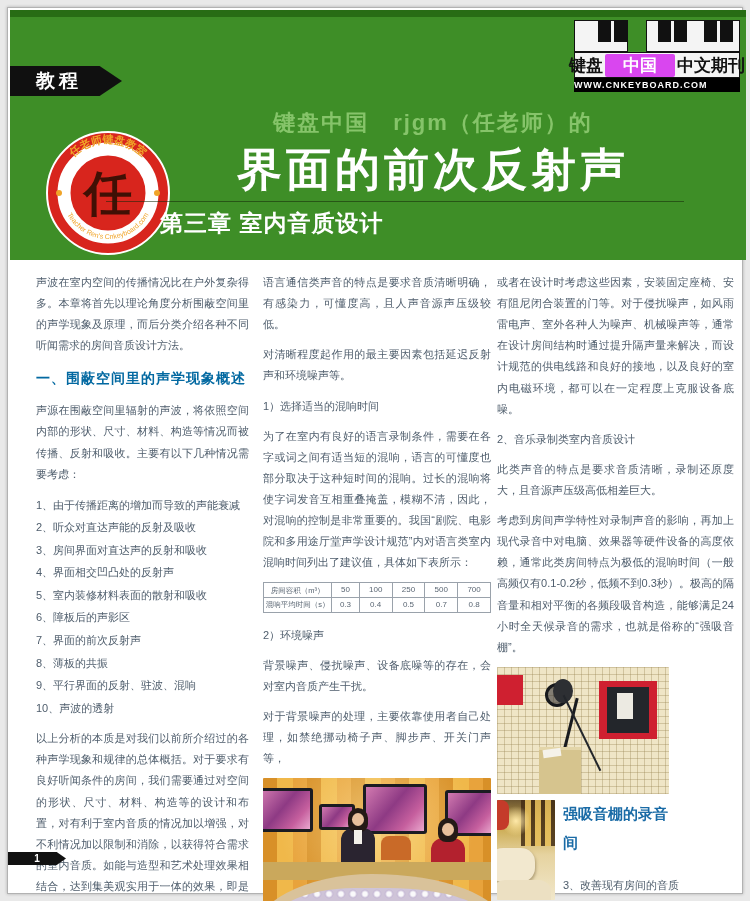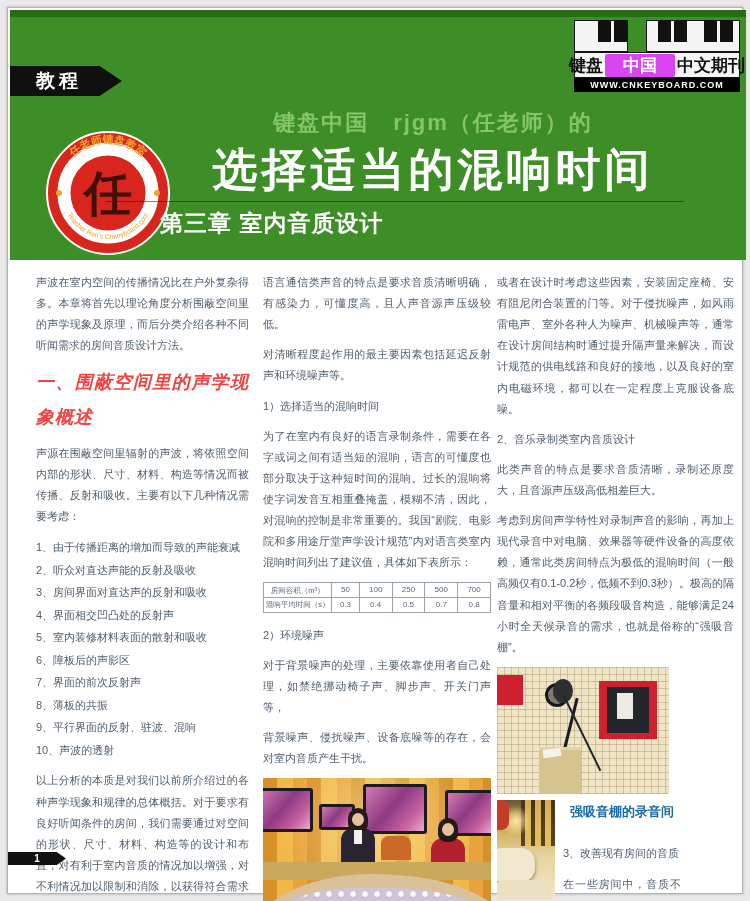--- a/index.html
+++ b/index.html
@@ -34,21 +34,21 @@
   .keys .wb2{left:72px;width:94px;}
   .keys .bk{position:absolute;top:0;width:13px;height:22px;background:#111;}
   .brand-line{
     position:absolute;left:0;top:32px;width:166px;height:26px;background:#f4f4f4;border:1px solid #111;
     box-sizing:border-box;display:flex;align-items:center;justify-content:center;
     font-weight:bold;font-size:17px;color:#111;white-space:nowrap;
   }
   .brand-line .red{background:#d946ef;color:#fff;padding:0 18px;margin:0 2px;border-radius:2px;}
   .brand-url{
     position:absolute;left:0;top:58px;width:166px;height:14px;background:#000;
-    color:#fff;font-size:9px;font-weight:bold;letter-spacing:1px;text-align:center;line-height:14px;
+    color:#fff;font-size:9px;font-weight:bold;letter-spacing:1px;line-height:14px;
   }
   
   .seal{position:absolute;left:35px;top:120px;width:126px;height:126px;}
   
   .subtitle{
     position:absolute;left:150px;right:40px;top:98px;text-align:center;
     color:#86c46a;font-weight:bold;font-size:22px;letter-spacing:2px;
   }
   .title{
     position:absolute;left:150px;right:40px;top:130px;text-align:center;
@@ -60,31 +60,31 @@
   .chapter{
     position:absolute;left:150px;right:40px;top:198px;text-align:left;
     color:#ffffff;font-weight:bold;font-size:23px;letter-spacing:1px;
   }
   
   .col{position:absolute;top:264px;color:#4e5d6c;font-size:11px;line-height:1.92;text-align:justify;}
   .col1{left:28px;width:213px;}
   .col2{left:255px;width:228px;}
   .col3{left:489px;width:237px;}
   .col p{margin:0 0 9px 0;}
-  .h-blue{color:#ef4444;font-weight:bold;font-size:18px;margin:2px 0 8px 0;letter-spacing:1px;font-style:italic;}
+  .h-blue{color:#0369a1;font-weight:bold;font-size:14px;margin:2px 0 8px 0;letter-spacing:1px;}
   .list div{line-height:2.05;}
   .list{margin-bottom:9px;}
   
   table.rt{width:100%;border-collapse:collapse;margin:4px 0 12px 0;padding-left:8px;}
   table.rt td{
     border:1px solid #9aa2ab;font-size:8px;color:#5a6673;text-align:center;padding:2px 0;line-height:1.2;
   }
   table.rt td.lbl{width:30%;font-size:7.5px;}
   
-  .caption{color:#1a6ba6;font-weight:bold;font-size:13px;text-align:center;margin:4px 0 8px 0;}
+  .caption{color:#1a6ba6;font-weight:bold;font-size:15px;text-align:left;margin:4px 0 8px 0;}
   
   .photo{position:relative;overflow:hidden;border-radius:1px;}
   
   .studio{
     width:228px;height:162px;margin-top:3px;
     background:
       radial-gradient(ellipse at 50% 30%,rgba(255,235,170,.55),rgba(0,0,0,0) 60%),
       repeating-linear-gradient(90deg,#d89028 0 14px,#f0b84a 14px 30px,#e8a33c 30px 44px);
   }
   .tv{position:absolute;background:#1b1c22;border-radius:3px;padding:3px;box-sizing:border-box;}
@@ -204,21 +204,21 @@
         <text font-size="7" fill="#f0a428">
           <textPath href="#arcBot" startOffset="50%" text-anchor="middle">Teacher Ren's Cnkeyboard.com</textPath>
         </text>
         <circle cx="14" cy="63" r="3" fill="#f0a428"></circle>
         <circle cx="112" cy="63" r="3" fill="#f0a428"></circle>
         <text x="63" y="80" font-size="48" font-weight="bold" fill="#401005" text-anchor="middle">任</text>
       </svg>
     </div>
 
     <div class="subtitle">键盘中国　rjgm（任老师）的</div>
-    <div class="title">选择适当的混响时间</div>
+    <div class="title">界面的前次反射声</div>
     <div class="title-rule"></div>
     <div class="chapter">第三章 室内音质设计</div>
   </div>
 
   <div class="col col1">
     <p>声波在室内空间的传播情况比在户外复杂得多。本章将首先以理论角度分析围蔽空间里的声学现象及原理，而后分类介绍各种不同听闻需求的房间音质设计方法。</p>
     <div class="h-blue">一、围蔽空间里的声学现象概述</div>
     <p>声源在围蔽空间里辐射的声波，将依照空间内部的形状、尺寸、材料、构造等情况而被传播、反射和吸收。主要有以下几种情况需要考虑：</p>
     <div class="list">
       <div>1、由于传播距离的增加而导致的声能衰减</div>
@@ -257,22 +257,22 @@
         <td>0.3</td>
         <td>0.4</td>
         <td>0.5</td>
         <td>0.7</td>
         <td>0.8</td>
       </tr>
     </tbody>
       </table>
 
     <p>2）环境噪声</p>
+    <p>背景噪声、侵扰噪声、设备底噪等的存在，会对室内音质产生干扰。</p>
     <p>对于背景噪声的处理，主要依靠使用者自己处理，如禁绝挪动椅子声、脚步声、开关门声等，</p>
-    <p>背景噪声、侵扰噪声、设备底噪等的存在，会对室内音质产生干扰。</p>
 
     <div class="photo studio">
       <div class="tv tv1">
           <div class="screen"></div>
         </div>
       <div class="tv tv2">
           <div class="screen"></div>
         </div>
       <div class="tv tv3">
           <div class="screen"></div>

